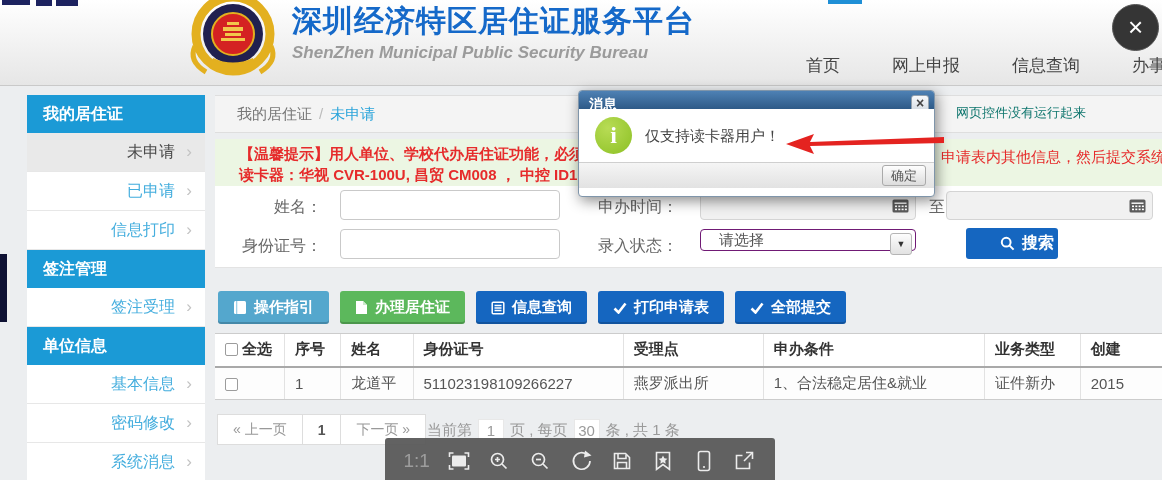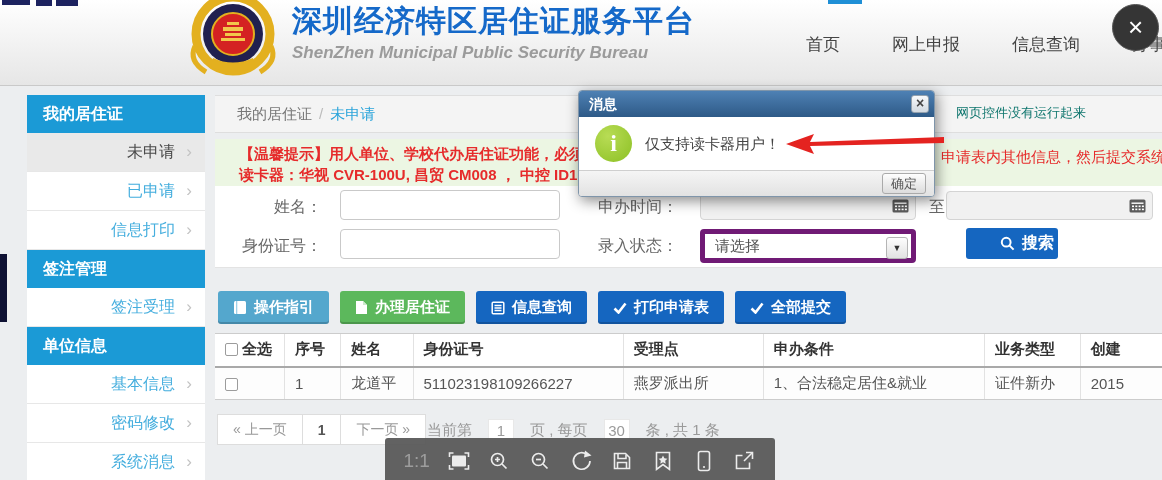--- a/index.html
+++ b/index.html
@@ -8,21 +8,21 @@
 
 
 .hdr{position:absolute;left:0;top:0;width:1162px;height:86px;background:linear-gradient(#ffffff,#e6e6e6);border-bottom:1px solid #c9c9c9;}
 .frag{position:absolute;background:#1d2360;}
 .tabind{position:absolute;left:828px;top:0;width:34px;height:4px;background:#1f8fd6;}
 .badge{position:absolute;left:183px;top:-6px;}
 .titleblk{position:absolute;left:292px;top:1px;}
 .title{font-size:30px;font-weight:bold;color:#1569c9;letter-spacing:1px;white-space:nowrap;}
 .subtitle{font-size:17px;font-weight:bold;font-style:italic;color:#9b9b9b;margin-top:1px;white-space:nowrap;}
 .nav{position:absolute;left:806px;top:33px;display:flex;gap:52px;font-size:17px;color:#444;white-space:nowrap;}
-.nav span{cursor:pointer;}
+.nav span{cursor:pointer;margin-top:21px;}
 .closebtn{position:absolute;left:1112px;top:4px;width:47px;height:47px;border-radius:50%;background:#353535;border:1px solid #555;color:#fff;font-size:26px;display:flex;align-items:center;justify-content:center;z-index:60;cursor:pointer;}
 
 
 .sidebar{position:absolute;left:27px;top:95px;width:178px;z-index:2;}
 .sb-h{height:38px;background:#1b9ad6;color:#fff;font-weight:bold;font-size:16px;line-height:38px;padding-left:16px;}
 .sb-i{position:relative;height:39px;background:#fff;border-bottom:1px solid #e7e7e7;font-size:16px;line-height:38px;text-align:right;padding-right:30px;color:#45aede;cursor:pointer;}
 .sb-i .chev{position:absolute;right:13px;top:0;color:#c3c3c3;font-size:17px;}
 .sb-i.active{background:#e9e9e9;color:#4a4a4a;}
 .darkstrip{position:absolute;left:0;top:254px;width:7px;height:68px;background:#0e1133;}
 
@@ -35,52 +35,52 @@
 
 .warn{position:absolute;left:215px;top:139px;width:947px;height:47px;background:#ecf6e3;color:#e62b2b;font-size:15px;padding:4px 0 0 24px;line-height:21px;white-space:nowrap;}
 .warn .bld{font-weight:bold;}
 .warn-right{position:absolute;left:941px;top:148px;color:#e62b2b;font-size:15px;white-space:nowrap;z-index:2;}
 
 
 .formpanel{position:absolute;left:215px;top:186px;width:947px;height:82px;background:#fff;border-bottom:1px solid #e3e3e3;}
 .flabel{position:absolute;font-size:16px;color:#666;white-space:nowrap;z-index:3;}
 .tinput{position:absolute;height:30px;border:1px solid #c9c9c9;border-radius:4px;background:#fff;z-index:3;}
 .dinput{position:absolute;height:29px;border:1px solid #d4d4d4;border-radius:4px;background:#f1f1f1;display:flex;align-items:center;justify-content:flex-end;padding-right:6px;z-index:3;}
-.selectbox{position:absolute;height:34px;border:5px solid #701a75;border-radius:4px;background:#fff;font-size:15px;color:#555;display:flex;align-items:center;padding-left:10px;z-index:3;}
+.selectbox{position:absolute;height:22px;border:1px solid #701a75;border-radius:4px;background:#fff;font-size:15px;color:#555;display:flex;align-items:center;padding-left:18px;z-index:3;}
 .sel-arrow{position:absolute;right:3px;top:3px;width:22px;height:22px;border:1px solid #b5b5b5;border-radius:3px;background:linear-gradient(#fdfdfd,#e2e2e2);display:flex;align-items:center;justify-content:center;font-size:9px;color:#333;}
 .searchbtn{position:absolute;left:966px;top:228px;width:92px;height:31px;background:#1566c0;border-radius:3px;color:#fff;font-size:16px;font-weight:bold;display:flex;align-items:center;justify-content:center;gap:7px;z-index:3;cursor:pointer;padding-left:30px;}
 
 
 .actions{position:absolute;left:218px;top:291px;display:flex;gap:11px;z-index:2;}
 .abtn{height:33px;border-radius:3px;color:#fff;font-size:15px;font-weight:bold;display:flex;align-items:center;gap:7px;padding:0 15px;box-shadow:inset 0 -2px 0 rgba(0,0,0,.18);cursor:pointer;white-space:nowrap;}
 
 
 .tablewrap{position:absolute;left:215px;top:333px;z-index:1;}
 table{border-collapse:collapse;background:#fff;table-layout:fixed;}
 th,td{font-size:15px;padding:0 10px;height:33px;text-align:left;white-space:nowrap;overflow:hidden;border-left:1px solid #e2e2e2;}
 th:first-child,td:first-child{border-left:none;}
 th{color:#333;font-weight:bold;border-top:1px solid #ccc;border-bottom:2px solid #a9a9a9;background:#fff;}
 td{color:#555;border-bottom:1px solid #ccc;background:#fdfdfd;}
 .cb{display:inline-block;width:13px;height:13px;border:1px solid #9c9c9c;background:#fff;border-radius:2px;vertical-align:-2px;margin-right:4px;cursor:pointer;}
 
 
 .pager{position:absolute;left:218px;top:414px;display:flex;z-index:1;}
 .pbtn{height:31px;border:1px solid #ddd;background:#fff;color:#999;font-size:14px;display:flex;align-items:center;justify-content:center;padding:0 15px;margin-left:-1px;cursor:pointer;white-space:nowrap;}
 .pbtn.cur{color:#555;font-weight:bold;}
-.psummary{position:absolute;left:427px;top:419px;font-size:15px;color:#9a9a9a;display:flex;align-items:center;gap:16px;z-index:1;white-space:nowrap;}
+.psummary{position:absolute;left:427px;top:419px;font-size:15px;color:#9a9a9a;display:flex;align-items:center;gap:6px;z-index:1;white-space:nowrap;}
 .pbox{display:inline-block;min-width:26px;height:22px;line-height:22px;border:1px solid #e8e8e8;background:#fff;text-align:center;}
 
 
 .viewerbar{position:absolute;left:385px;top:438px;width:390px;height:46px;background:rgba(86,86,86,.93);border-radius:3px;display:flex;align-items:center;justify-content:space-around;padding:0 10px;z-index:30;}
 .vlabel{color:#9d9d9d;font-size:19px;}
 .vicon{cursor:pointer;display:flex;}
 
 
 .modal{position:absolute;left:578px;top:90px;width:357px;height:107px;background:#fff;border:1px solid #7f95aa;border-radius:4px;box-shadow:2px 4px 14px rgba(0,0,0,.45);z-index:40;overflow:hidden;}
-.m-title{height:26px;background:linear-gradient(#4e81b4,#2e5a87);color:#fff;font-size:14px;font-weight:bold;line-height:26px;padding-left:10px;position:relative;}
+.m-title{height:18px;background:linear-gradient(#4e81b4,#2e5a87);color:#fff;font-size:14px;font-weight:bold;line-height:26px;padding-left:10px;position:relative;}
 .m-close{position:absolute;right:5px;top:4px;width:18px;height:18px;background:linear-gradient(#f7f9fb,#d3dae1);border:1px solid #93a1ae;border-radius:3px;color:#444;font-size:14px;line-height:15px;text-align:center;cursor:pointer;}
 .m-body{height:53px;position:relative;background:#fff;}
 .m-icon{position:absolute;left:16px;top:8px;width:37px;height:37px;border-radius:50%;background:radial-gradient(circle at 35% 30%,#b8dc55,#8cc024);color:#fff;font-size:24px;font-weight:bold;font-family:"Liberation Serif",serif;display:flex;align-items:center;justify-content:center;}
 .m-msg{position:absolute;left:66px;top:18px;font-size:15px;color:#444;}
 .m-footer{height:26px;background:linear-gradient(#f5f5f5,#e2e2e2);border-top:1px solid #cfcfcf;position:relative;}
 .m-ok{position:absolute;right:8px;top:2px;width:44px;height:21px;background:linear-gradient(#fefefe,#dcdcdc);border:1px solid #aaa;border-radius:3px;font-size:13px;color:#555;text-align:center;line-height:19px;cursor:pointer;}
 .arrow{position:absolute;left:786px;top:131px;z-index:45;}
 </style>
 </head>
 <body>

